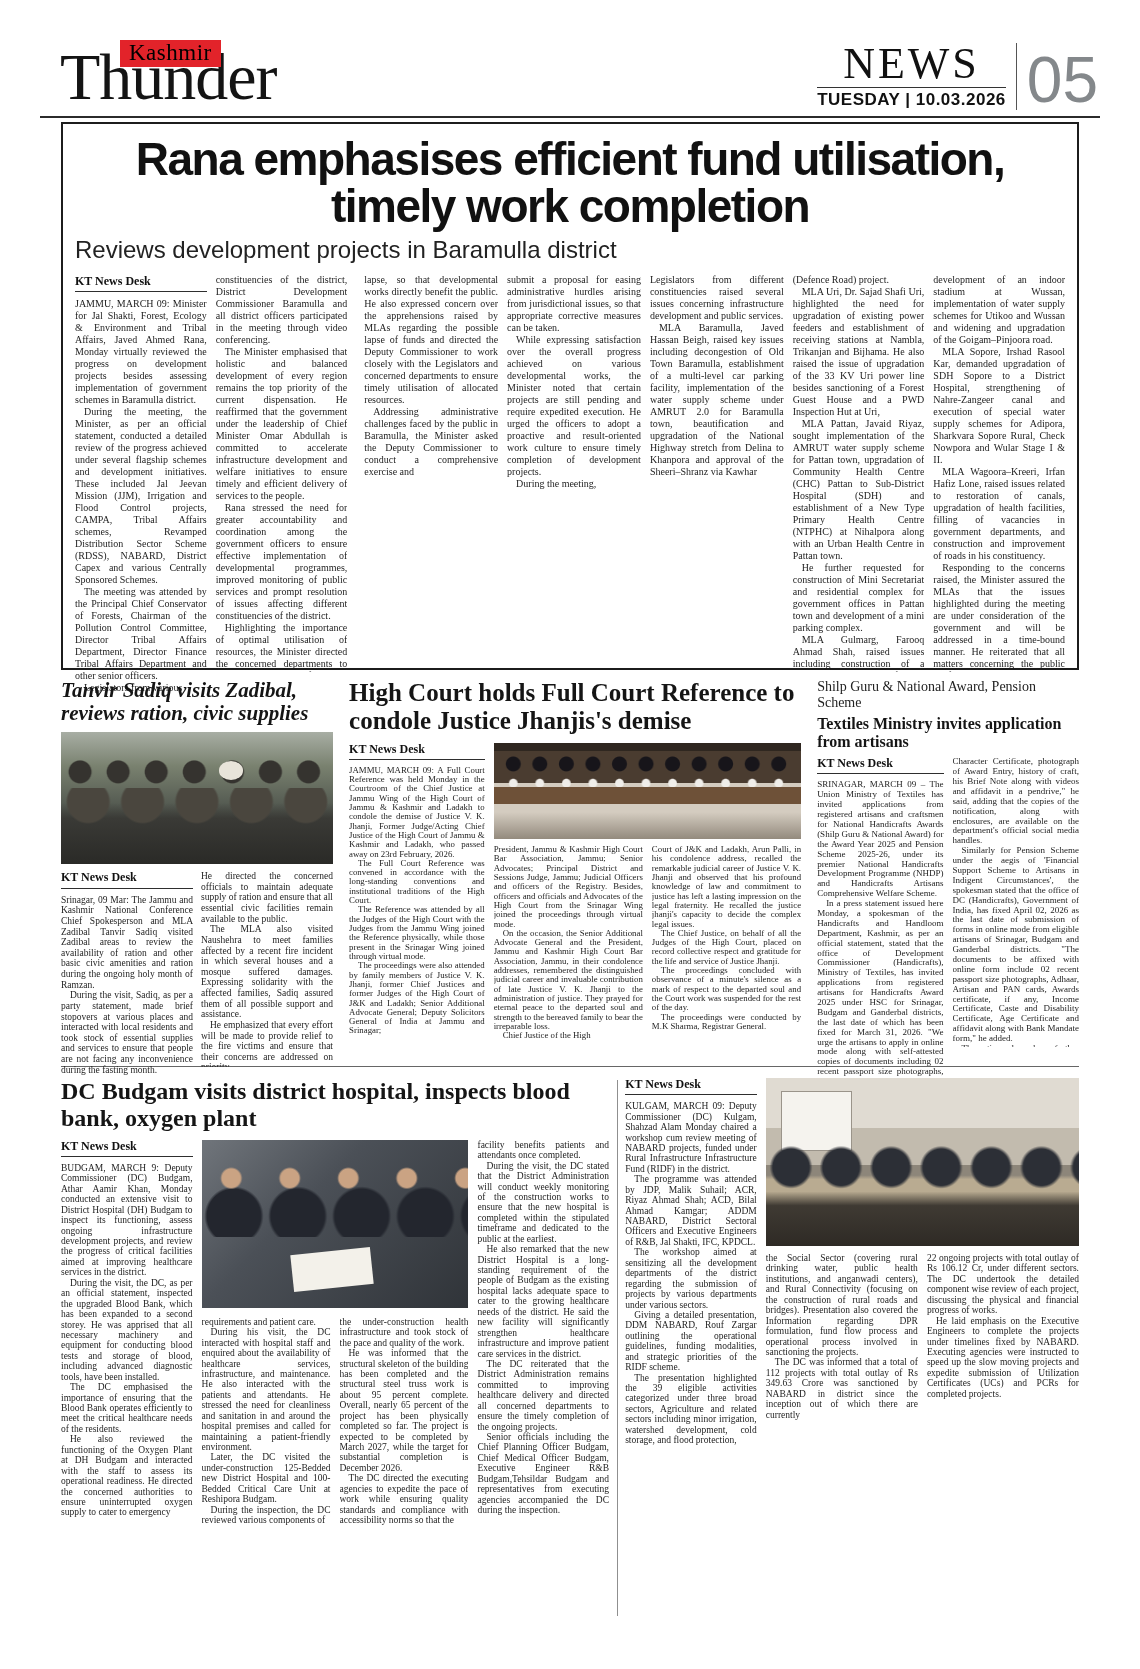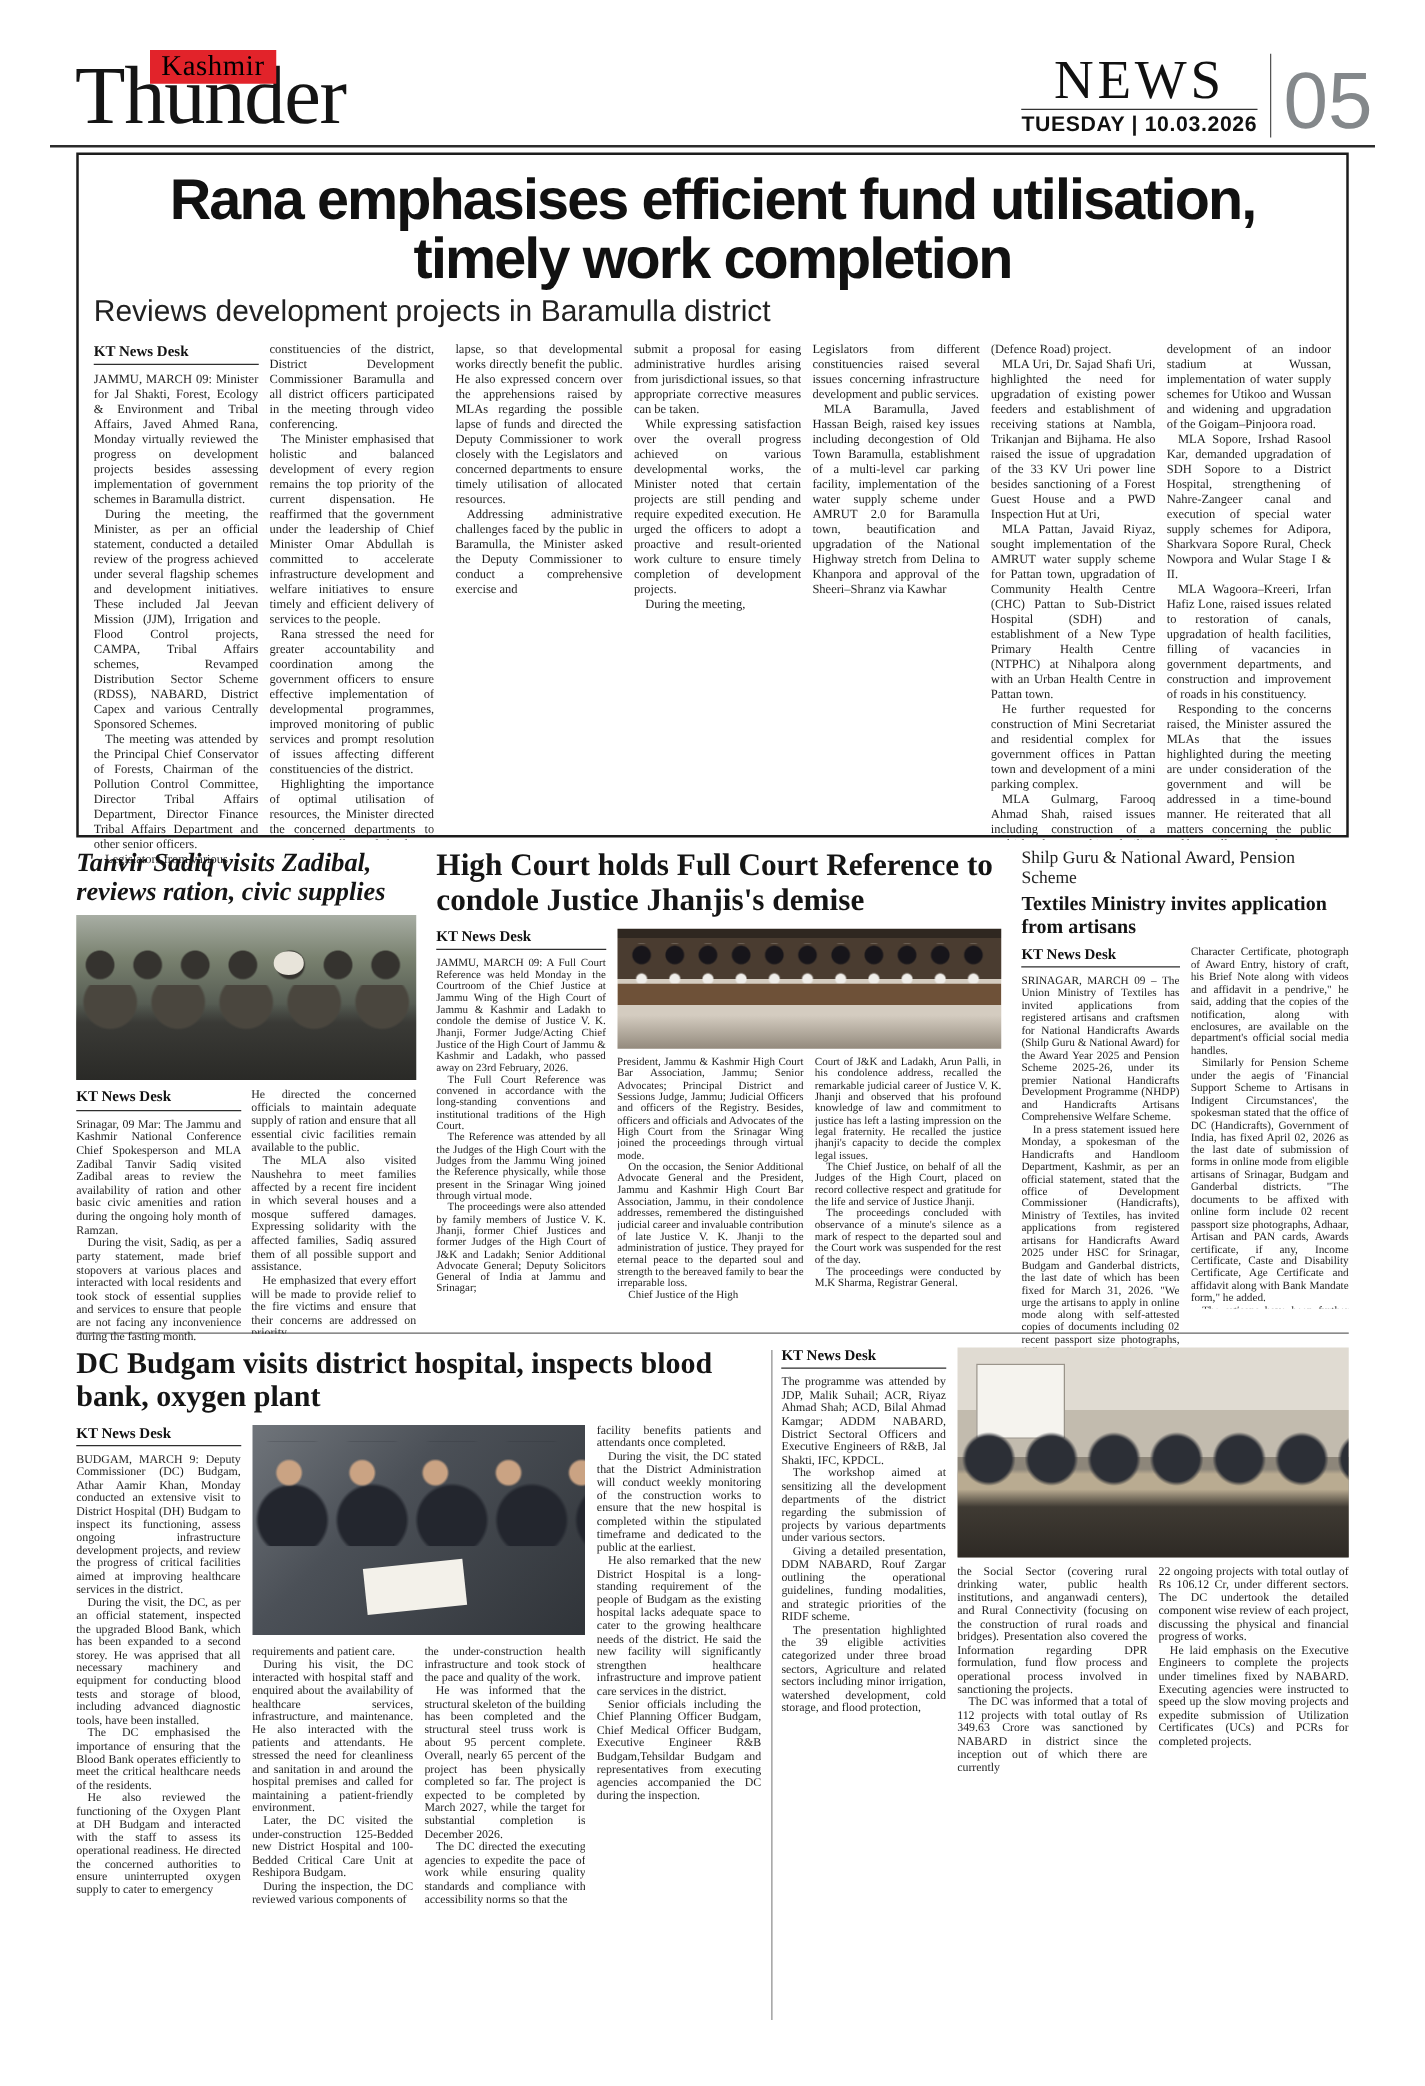--- a/index.html
+++ b/index.html
@@ -297,32 +297,34 @@
                 <p class="para">the under-construction health infrastructure and took stock of the pace and quality of the work.</p>
                 <p class="para">He was informed that the structural skeleton of the building has been completed and the structural steel truss work is about 95 percent complete. Overall, nearly 65 percent of the project has been physically completed so far. The project is expected to be completed by March 2027, while the target for substantial completion is December 2026.</p>
                 <p class="para">The DC directed the executing agencies to expedite the pace of work while ensuring quality standards and compliance with accessibility norms so that the</p>
               </div>
           </div>
         </div>
         <div class="bud-col body-col">
             <p class="para">facility benefits patients and attendants once completed.</p>
             <p class="para">During the visit, the DC stated that the District Administration will conduct weekly monitoring of the construction works to ensure that the new hospital is completed within the stipulated timeframe and dedicated to the public at the earliest.</p>
             <p class="para">He also remarked that the new District Hospital is a long-standing requirement of the people of Budgam as the existing hospital lacks adequate space to cater to the growing healthcare needs of the district. He said the new facility will significantly strengthen healthcare infrastructure and improve patient care services in the district.</p>
+            <p class="para">The DC reiterated that the District Administration remains committed to improving healthcare delivery and directed all concerned departments to ensure the timely completion of the ongoing projects.</p>
             <p class="para">Senior officials including the Chief Planning Officer Budgam, Chief Medical Officer Budgam, Executive Engineer R&amp;B Budgam,Tehsildar Budgam and representatives from executing agencies accompanied the DC during the inspection.</p>
           </div>
       </div>
     </article>
 
     <div class="vdiv"></div>
 
     <article class="story-kulgam">
       <div class="kul-row">
         <div class="kul-col1">
           <div class="byline">KT News Desk</div>
           <div class="body-col">
+              <p class="para">KULGAM, MARCH 09: Deputy Commissioner (DC) Kulgam, Shahzad Alam Monday chaired a workshop cum review meeting of NABARD projects, funded under Rural Infrastructure Infrastructure Fund (RIDF) in the district.</p>
               <p class="para">The programme was attended by JDP, Malik Suhail; ACR, Riyaz Ahmad Shah; ACD, Bilal Ahmad Kamgar; ADDM NABARD, District Sectoral Officers and Executive Engineers of R&amp;B, Jal Shakti, IFC, KPDCL.</p>
               <p class="para">The workshop aimed at sensitizing all the development departments of the district regarding the submission of projects by various departments under various sectors.</p>
               <p class="para">Giving a detailed presentation, DDM NABARD, Rouf Zargar outlining the operational guidelines, funding modalities, and strategic priorities of the RIDF scheme.</p>
               <p class="para">The presentation highlighted the 39 eligible activities categorized under three broad sectors, Agriculture and related sectors including minor irrigation, watershed development, cold storage, and flood protection,</p>
             </div>
         </div>
         <div class="kul-right">
           <div class="photo kul-photo">
             <div class="ph-screen2"></div>
             <div class="ph-meeting"></div>

